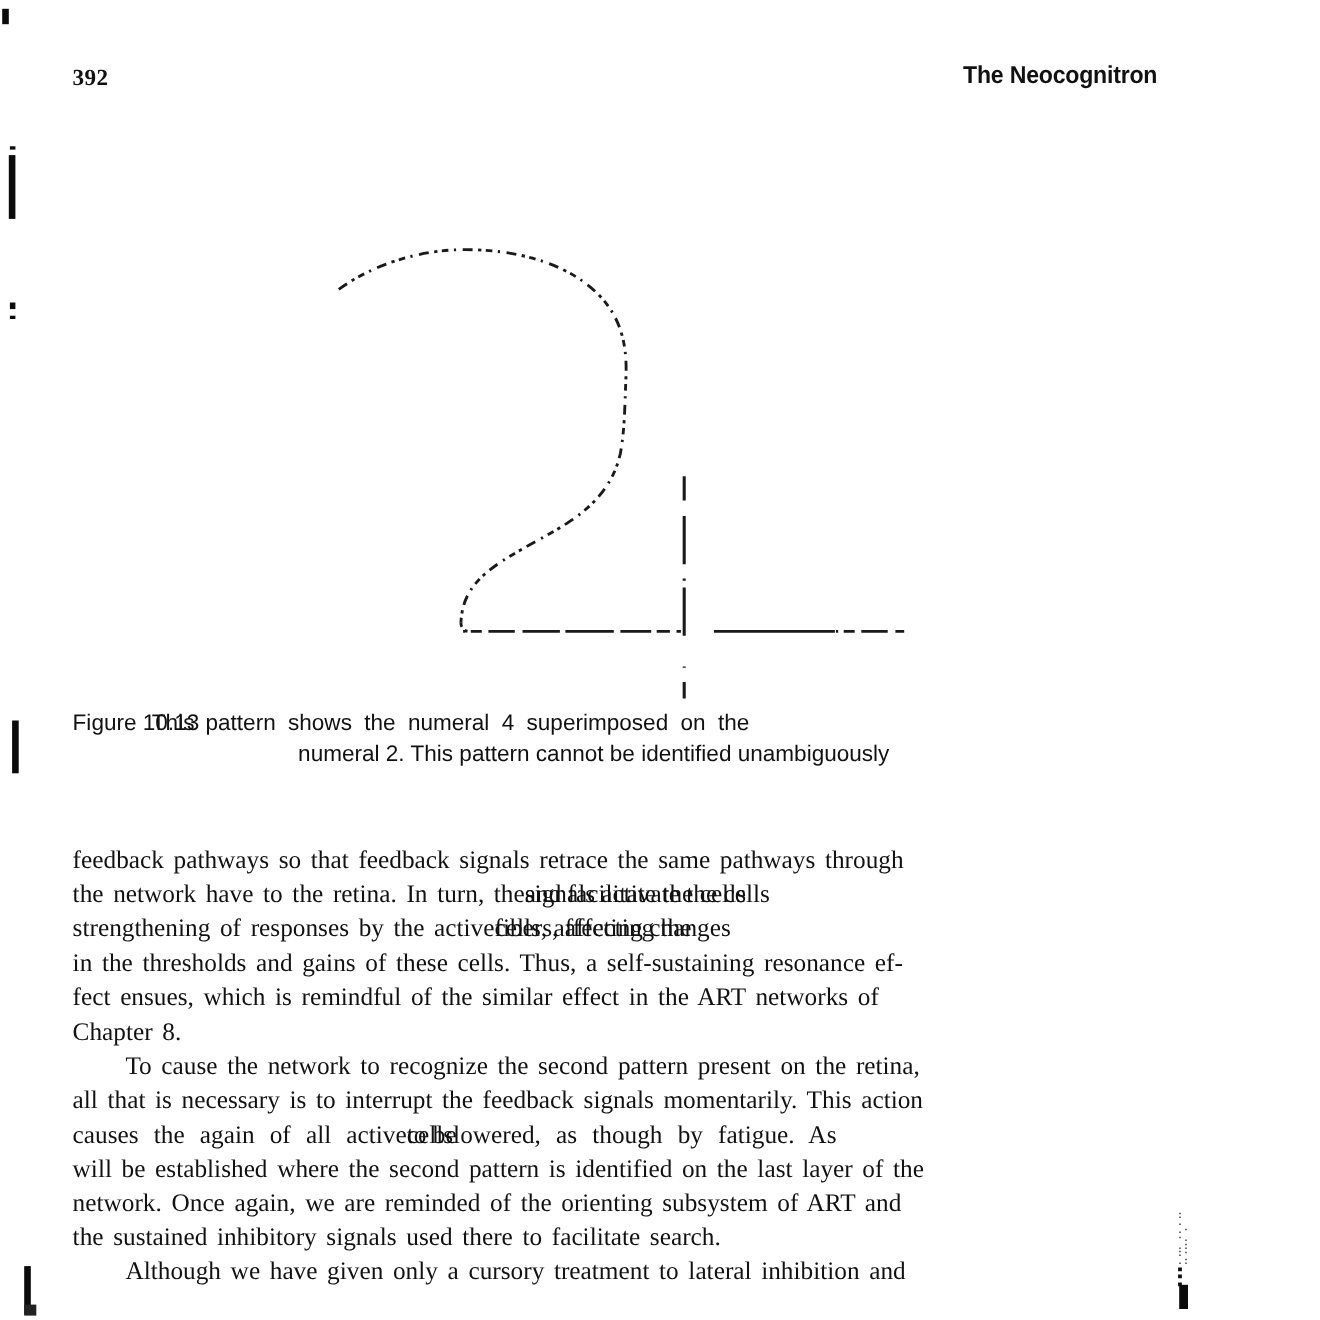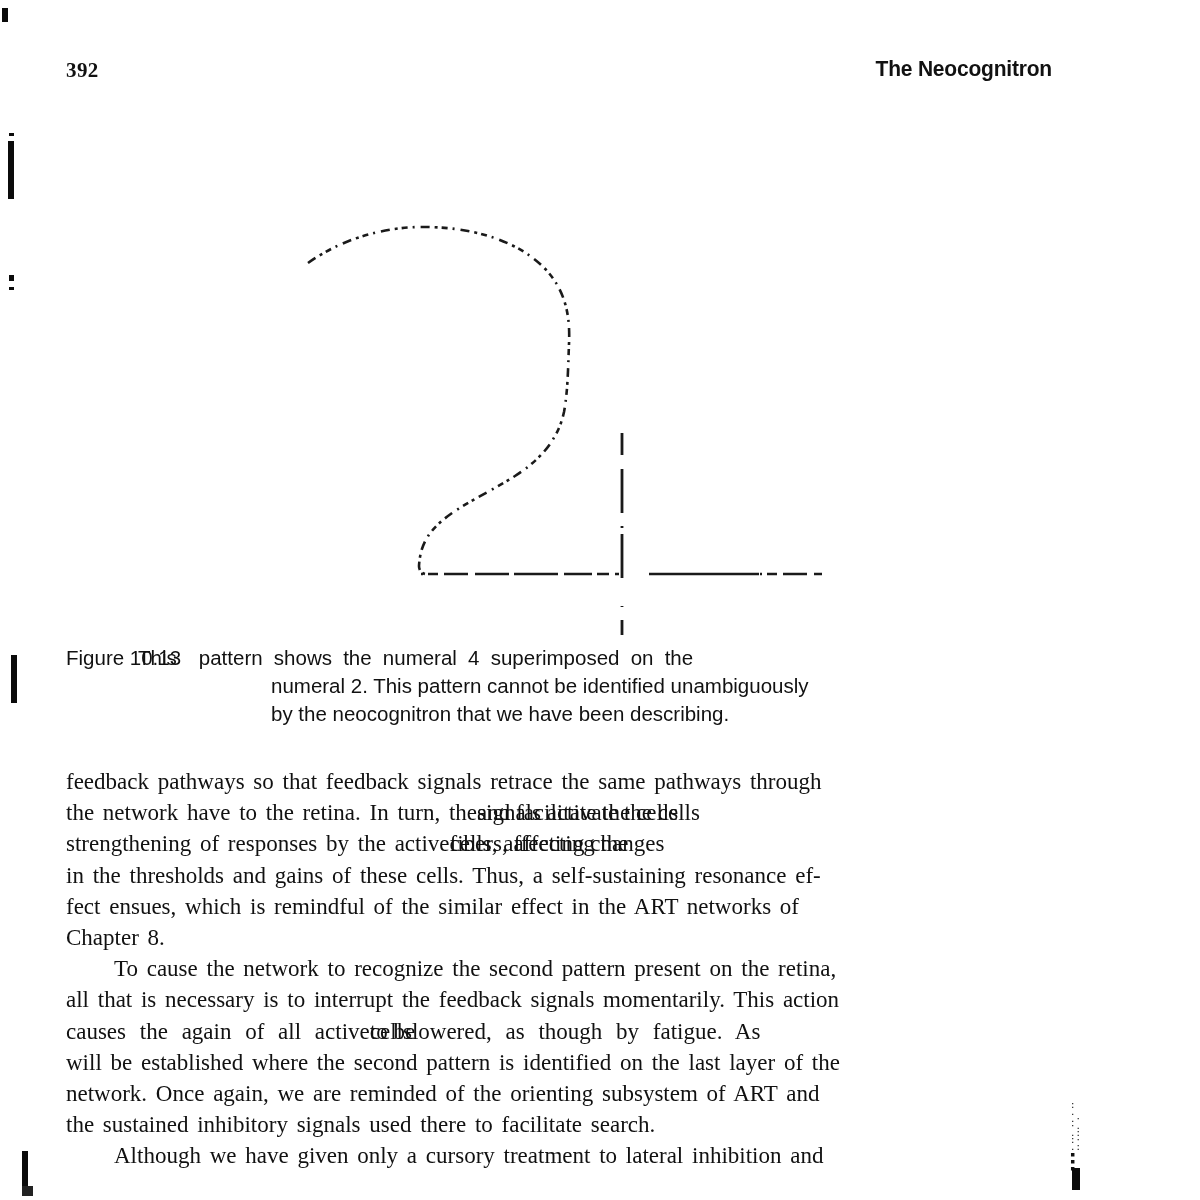--- a/index.html
+++ b/index.html
@@ -99,21 +99,20 @@
     position: relative;
     display: inline-block;
   }
   .cap-overlap-wrap .overlay {
     left: 72px;
     font-weight: normal;
   }
   .cap-just {
     display: inline-block;
     word-spacing: 5.5px;
-    margin-left: 12px;
   }
 
   
   .body {
     position: absolute;
     left: 66px;
     top: 766px;
     width: 1010px;
     font-family: "Liberation Serif", "DejaVu Serif", serif;
     font-size: 23px;
@@ -190,23 +189,20 @@
   <div class="caption">
     <div class="caption-line">
       <span class="cap-overlap-wrap">
         <span class="cap-label">Figure 10.13</span>
         <span class="overlay">This</span>
       </span>
       <span class="cap-just">pattern   shows   the   numeral   4   superimposed   on   the</span>
     </div>
     <div class="caption-line indent">
       <span>numeral 2.  This pattern cannot be identified unambiguously</span>
-    </div>
-    <div class="caption-line indent">
-      <span>by the neocognitron that we have been describing.</span>
     </div>
   </div>
 
   <div class="body">
 
     <div class="tline">
       <span class="j">feedback  pathways  so  that  feedback  signals  retrace  the  same  pathways  through</span>
     </div>
     <div class="tline">
       <span class="j">the  network  have  to  the  retina.   In turn,  the </span><span class="ovl-host"><span>and facilitate the cells</span><span class="overlay">signals activate the cells</span></span>

